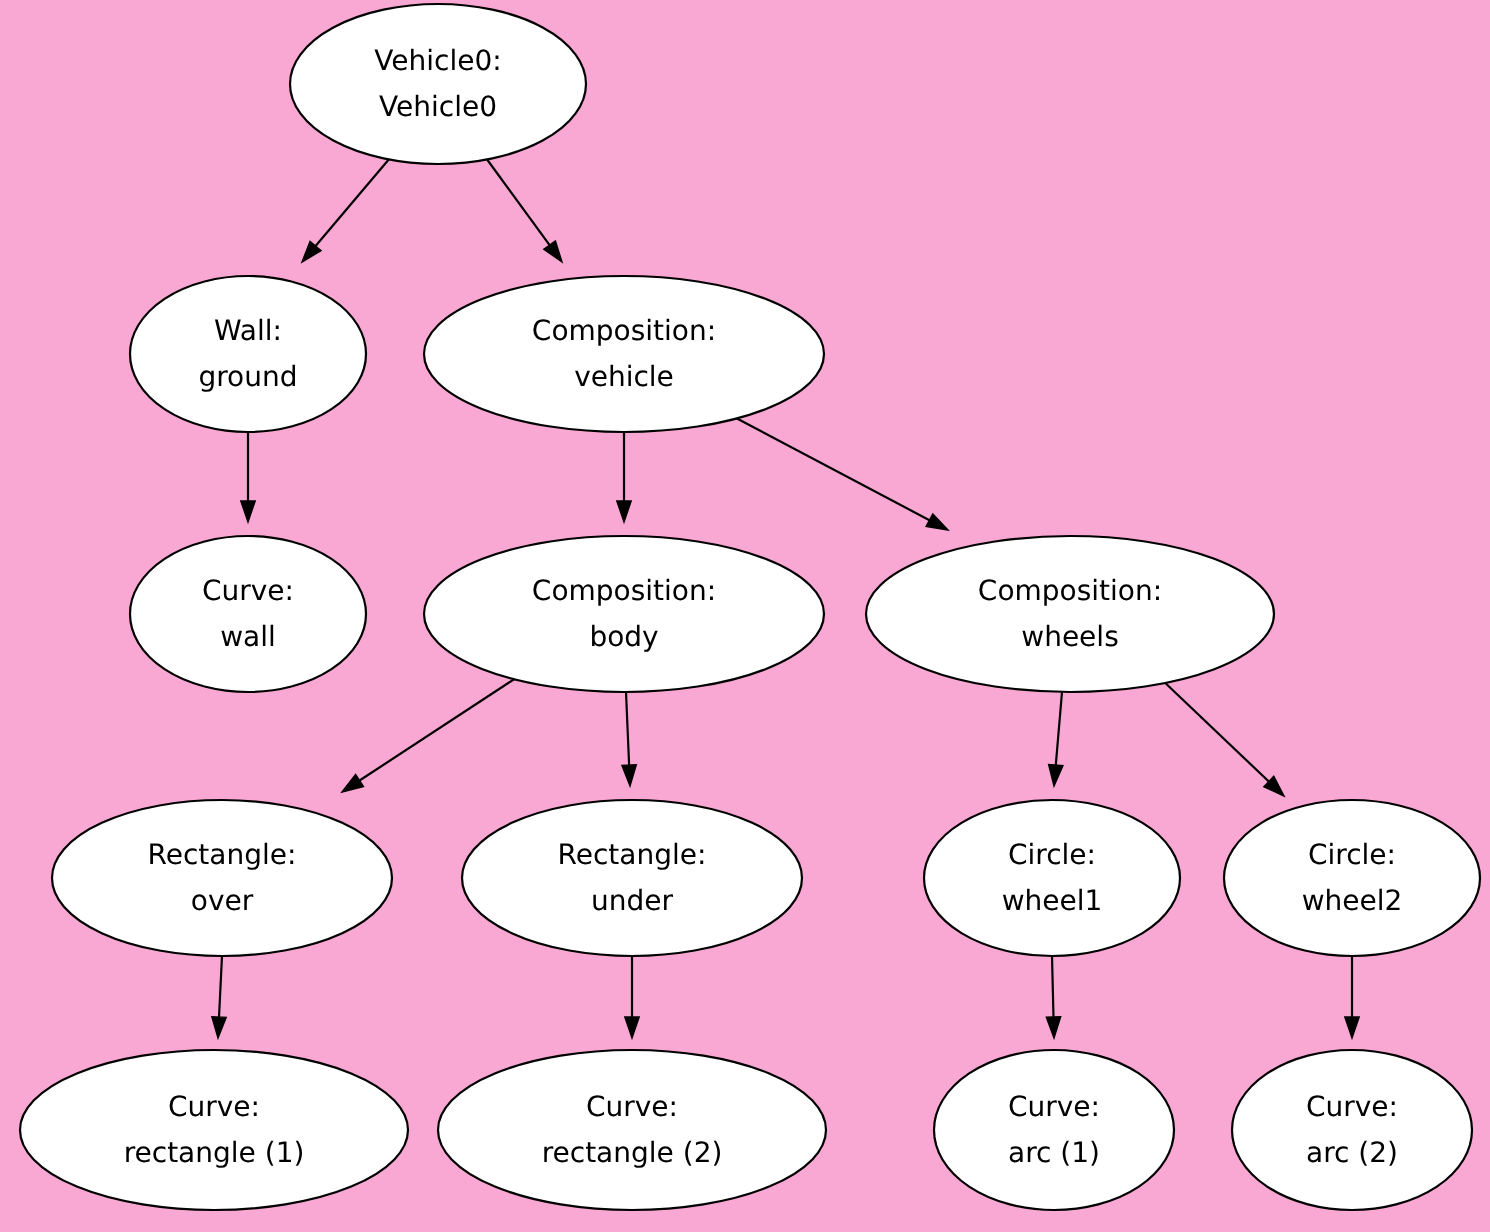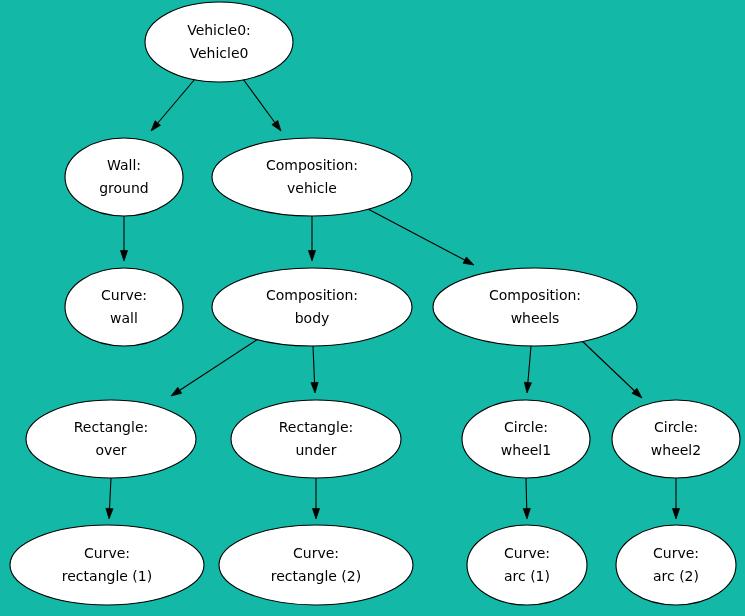--- a/index.html
+++ b/index.html
@@ -10,21 +10,21 @@
   body {
     width: 745px;
     height: 616px;
     font-family: "DejaVu Sans", "Liberation Sans", sans-serif;
     overflow: hidden;
   }
   #graph-canvas {
     position: relative;
     width: 745px;
     height: 616px;
-    background: #14b8a6;
+    background: #f9a8d4;
   }
   svg.graph-svg {
     display: block;
     width: 745px;
     height: 616px;
   }
   .node-ellipse {
     fill: #ffffff;
     stroke: #000000;
     stroke-width: 1.1;

